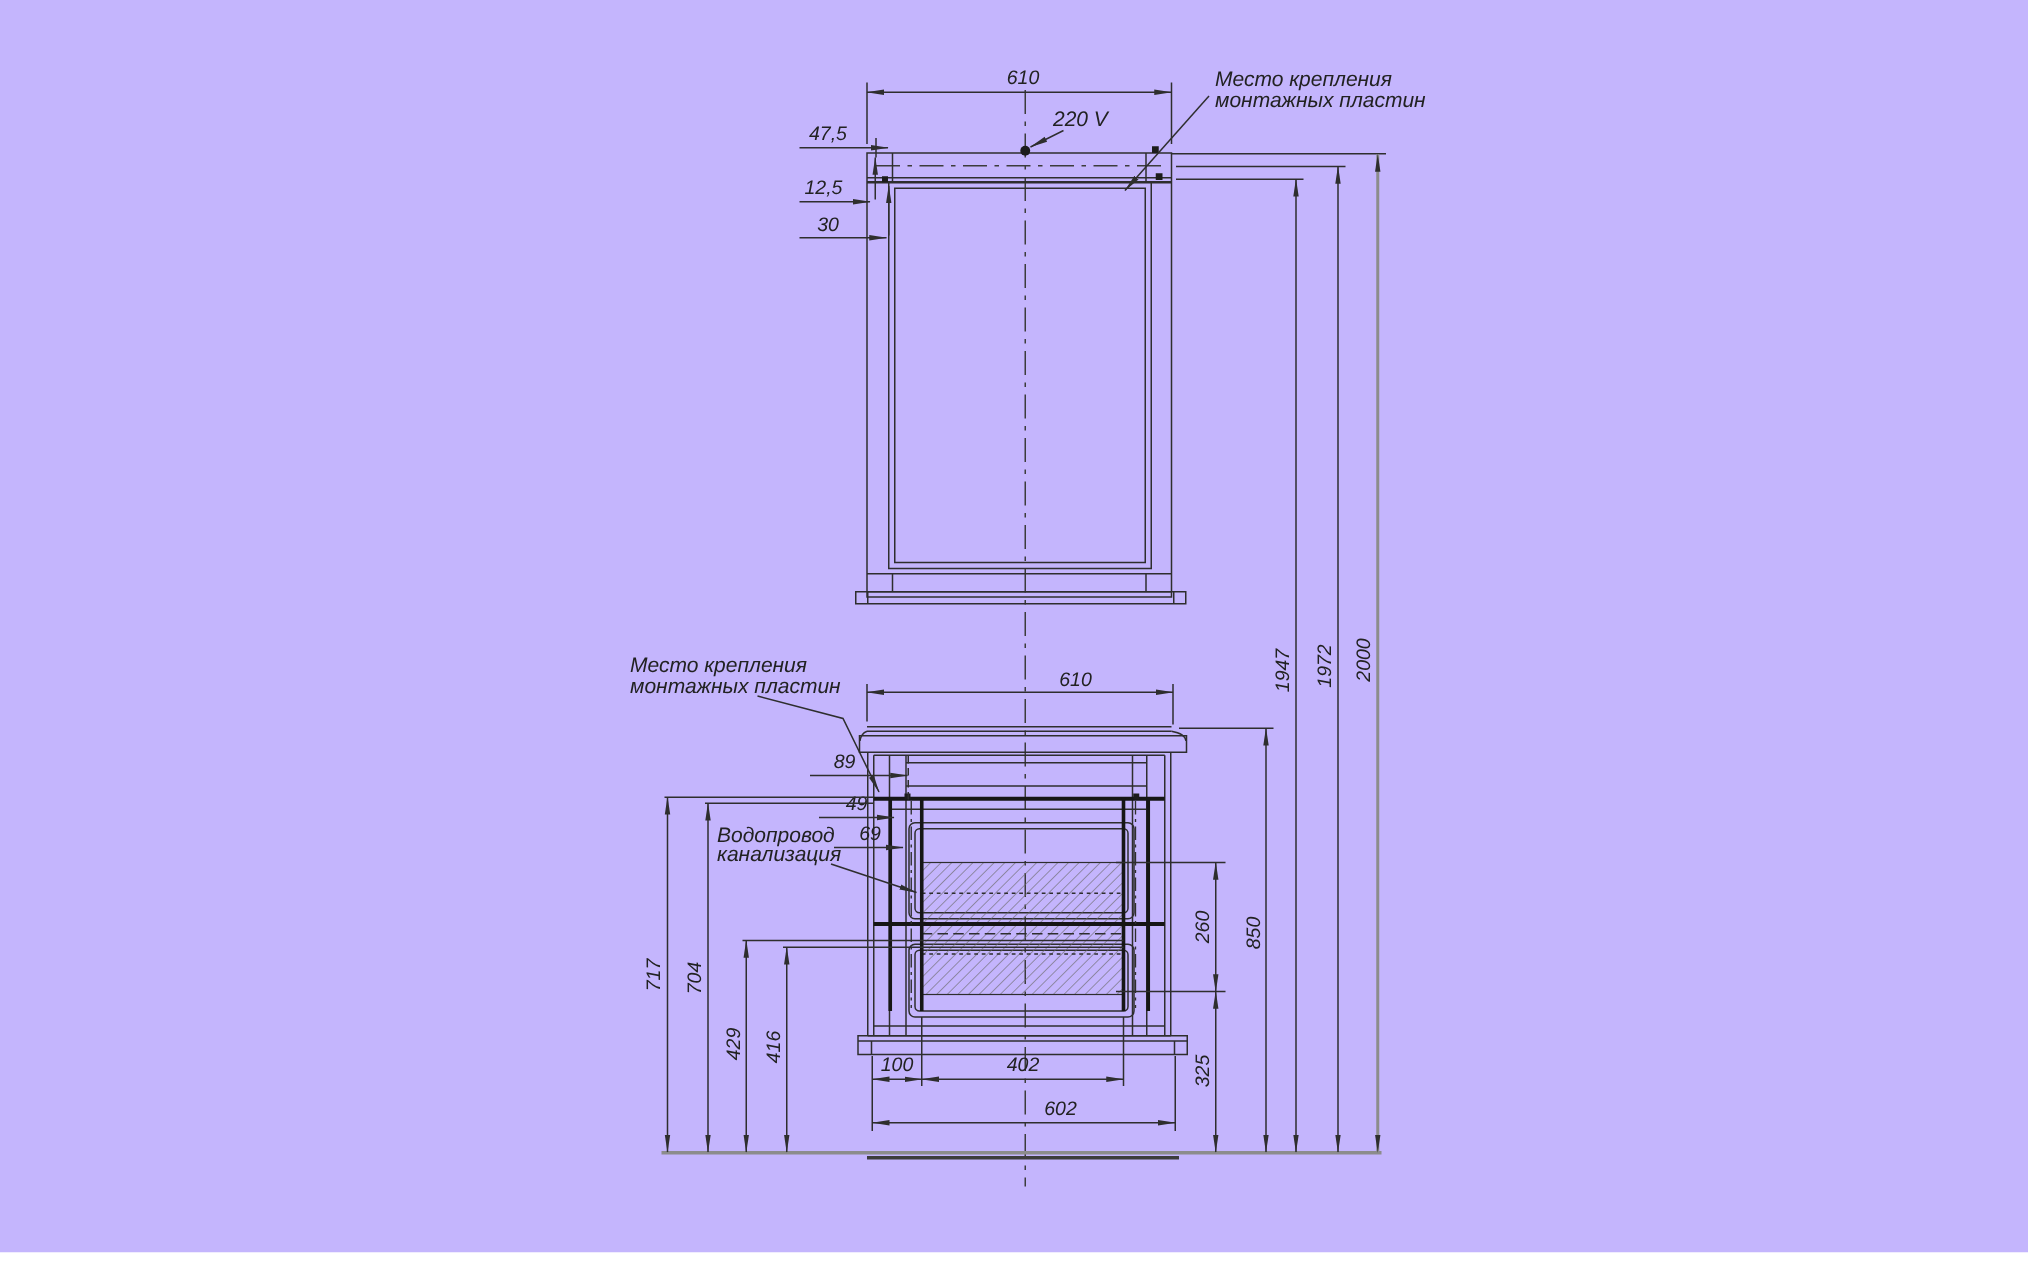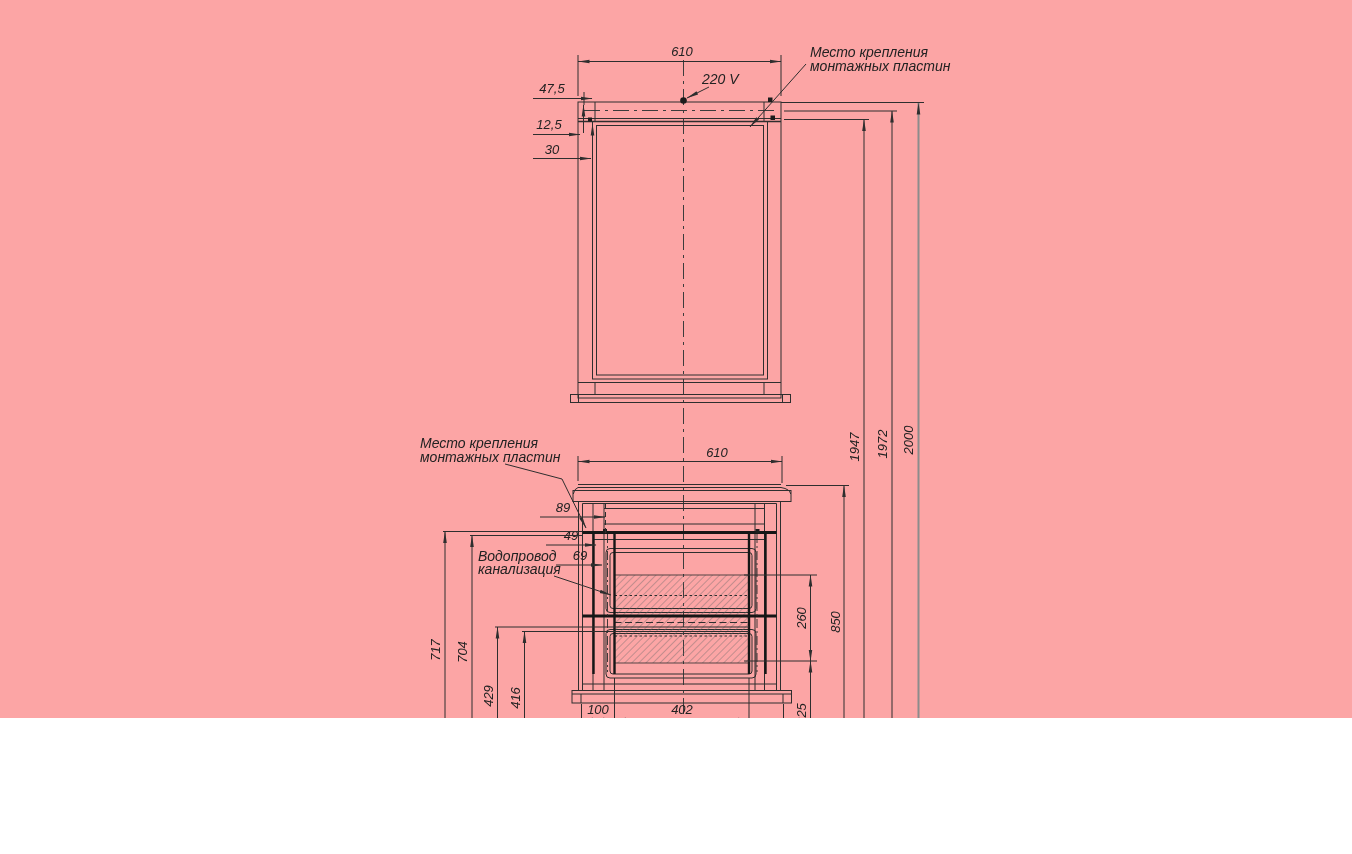--- a/index.html
+++ b/index.html
@@ -1,16 +1,16 @@
 <!DOCTYPE html>
 <html><head>
 <meta charset="utf-8">
 <style>
   html,body{margin:0;padding:0;background:#ffffff;}
-  .stage{width:1352px;height:718px;background:#fca5a5;position:relative;overflow:hidden;text-align:center;}
+  .stage{width:1352px;height:835px;background:#c4b5fd;position:relative;overflow:hidden;text-align:center;}
   svg{display:block;}
   
   .ln line,.ln rect,.ln path,.ln circle,.ln polyline{stroke:#2e2e2e;stroke-width:1;fill:none;}
   .ln .med{stroke-width:1.6;}
   .ln .thick{stroke:#161616;stroke-width:2.8;}
   .ln .thick2{stroke:#161616;stroke-width:2.4;}
   .ln .cl{stroke-dasharray:16 5 3 5;stroke:#3c3c3c;}
   .ln .cl2{stroke-dasharray:9 3 2 3;stroke-width:0.9;}
   .ln .dot{stroke-dasharray:2.5 2.5;}
   .ln .dash{stroke-dasharray:7 3.5;}

